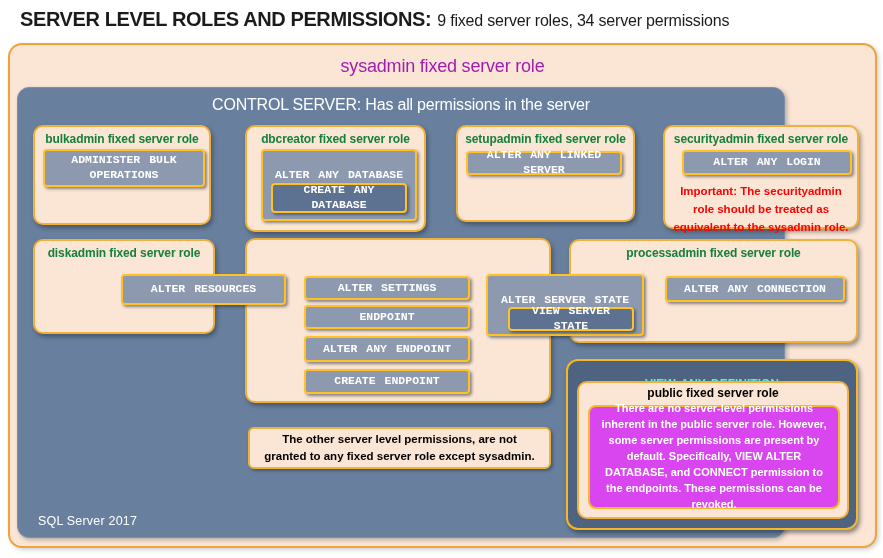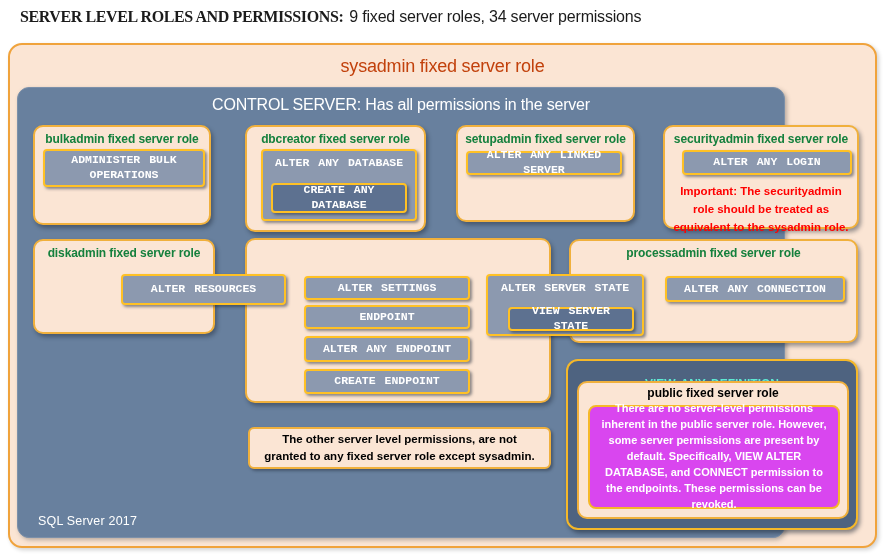--- a/index.html
+++ b/index.html
@@ -2,29 +2,29 @@
 <html><head>
 <meta charset="utf-8">
 <style>
   * { box-sizing: border-box; margin: 0; padding: 0; }
   html, body { background: #ffffff; }
   body { font-family: "Liberation Sans", sans-serif; }
   .page { position: relative; width: 883px; height: 558px; background: #ffffff; overflow: hidden; }
 
   
   .title { position: absolute; left: 20px; top: 8px; white-space: nowrap; color: #1b1b1b; }
-  .t-main { font-size: 16px; font-weight: bold; letter-spacing: -0.4px; font-family: Liberation Serif, serif; }
+  .t-main { font-size: 20px; font-weight: bold; letter-spacing: -0.4px; }
   .t-sub  { font-size: 16px; font-weight: normal; margin-left: 6px; letter-spacing: -0.2px; }
 
   
   .outer { position: absolute; left: 8px; top: 43px; width: 869px; height: 505px;
            background: #FBE5D4; border: 2px solid #F0A33C; border-radius: 14px;
            box-shadow: 2px 2px 4px rgba(0,0,0,0.18); }
   .sysadmin-label { position: absolute; left: 0; right: 0; top: 11px; text-align: center;
-                    font-size: 18px; color: #c2410c; letter-spacing: -0.2px; }
+                    font-size: 18px; color: #a21caf; letter-spacing: -0.2px; }
 
   
   .blue { position: absolute; left: 7px; top: 42px; width: 768px; height: 451px;
           background: #68809E; border: 1px solid #7C90A9; border-radius: 12px;
           box-shadow: 2px 2px 4px rgba(60,60,60,0.35); }
   .control-label { position: absolute; left: 0; right: 0; top: 8px; text-align: center;
                    font-size: 16px; color: #ffffff; letter-spacing: -0.2px; }
 
   
   .role-box { position: absolute; background: #FBE5D4; border: 2px solid #F0B03C;
@@ -33,21 +33,21 @@
                 font-size: 12px; font-weight: bold; color: #15803d; letter-spacing: -0.1px; }
 
   
   .perm { position: absolute; background: #8C99AF; border: 2px solid #FFC125; border-radius: 4px;
           color: #ffffff; font-weight: bold; font-size: 11.5px; text-align: center;
           display: flex; align-items: center; justify-content: center; line-height: 1.3;
           word-spacing: 2px; box-shadow: 2px 2px 3px rgba(30,40,55,0.5); padding: 1px 4px; font-family: Liberation Mono, monospace; }
   .perm-dark { background: #5D7190; }
   .perm-container { display: block; padding: 0; }
   .perm-container .perm-label { display: block; padding-top: 5px; text-align: center;
-          color: #fff; font-weight: bold; font-size: 11.5px; word-spacing: 2px; }
+          color: #fff; font-weight: bold; font-size: 11.5px; word-spacing: 2px; margin-top: 12px; }
 
   .warning { position: absolute; left: 6px; right: 6px; top: 56px; text-align: center;
              color: #FF0000; font-weight: bold; font-size: 11.5px; line-height: 1.55; }
 
   
   .note { position: absolute; background: #FBE5D4; border: 2px solid #F0B03C; border-radius: 6px;
           display: flex; align-items: center; justify-content: center; text-align: center;
           font-size: 11.5px; font-weight: bold; color: #000; line-height: 1.45;
           box-shadow: 2px 2px 3px rgba(30,40,55,0.45); padding: 2px 10px; }
 

